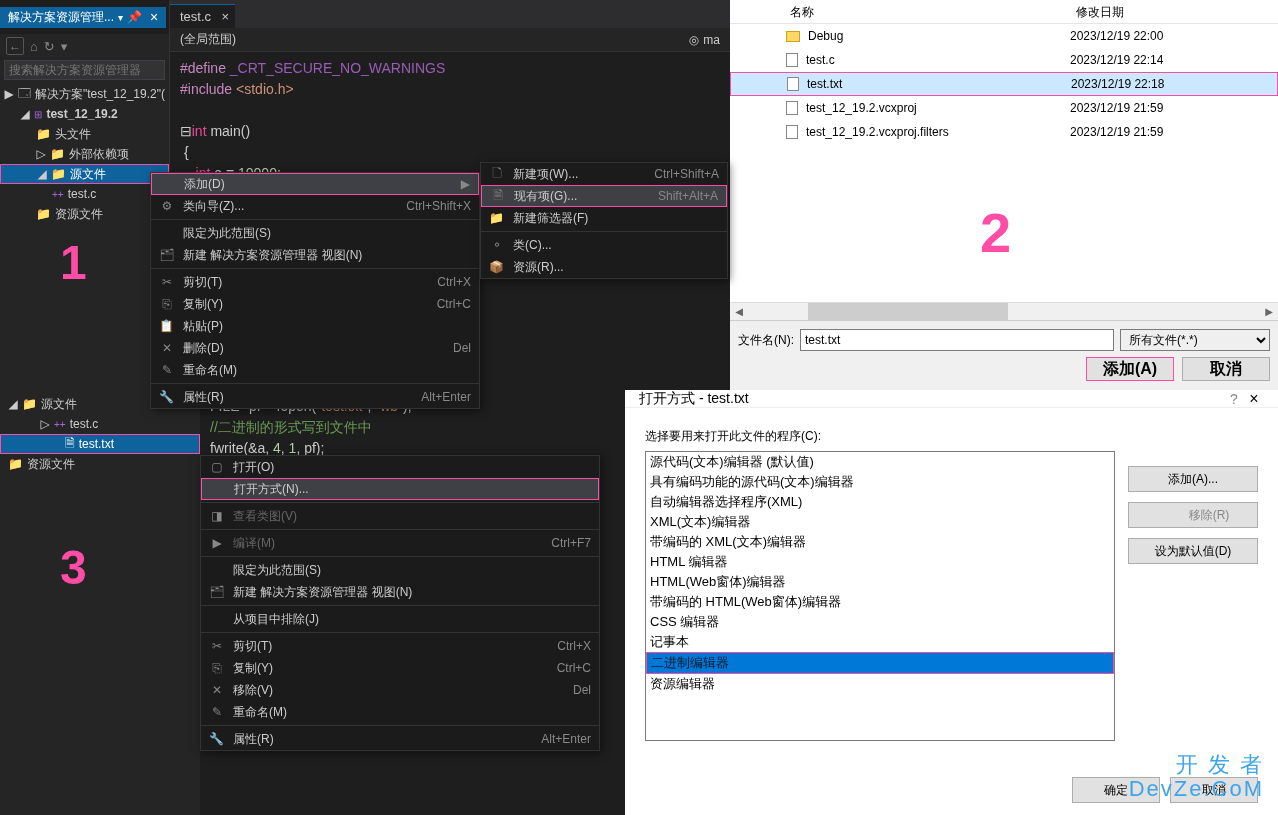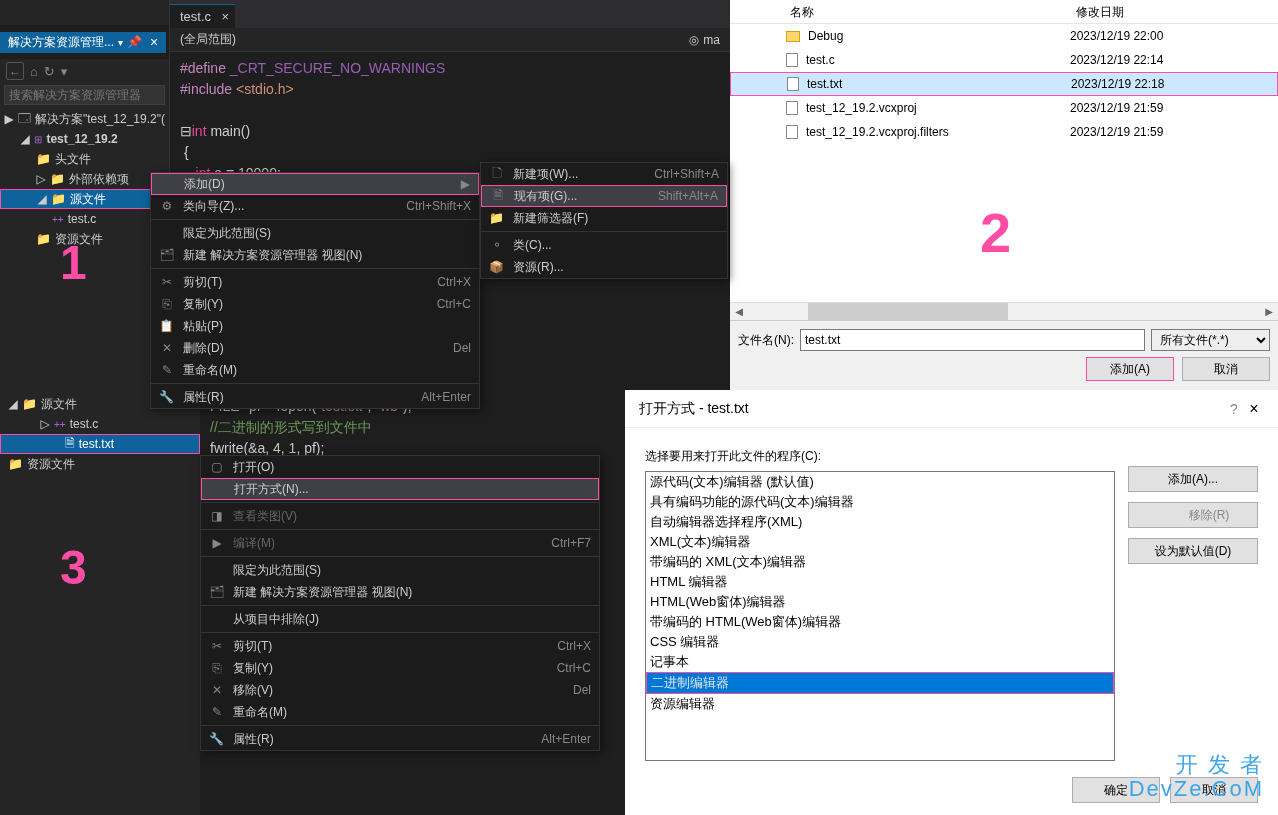--- a/index.html
+++ b/index.html
@@ -1,21 +1,21 @@
 <!DOCTYPE html>
 <html><head>
 <meta charset="utf-8">
 <style>
 * { margin: 0; padding: 0; box-sizing: border-box; font-family: "Microsoft YaHei", Arial, sans-serif; }
 body { width: 1278px; height: 815px; background: #2d2d30; color: #ccc; font-size: 13px; position: relative; overflow: hidden; }
 
 
 .panel1 { position: absolute; left: 0; top: 0; width: 730px; height: 390px; background: #2d2d30; }
 .side-top { position: absolute; left: 0; top: 0; width: 170px; height: 390px; background: #252526; border-right: 1px solid #333; }
-.side-tab { height: 34px; background: #1e1e1e; display: flex; align-items: center; font-size: 12px; margin-top: 25px; }
+.side-tab { height: 34px; background: #1e1e1e; display: flex; align-items: center; font-size: 12px; }
 .side-tab-active { background: #0e639c; color: #fff; padding: 2px 8px; display: flex; align-items: center; gap: 4px; }
 .pin-icon { font-size: 10px; }
 .close-x { font-size: 14px; margin-left: 4px; }
 .nav-row { height: 24px; display: flex; align-items: center; padding: 0 6px; gap: 6px; color: #888; }
 .nav-btn { width: 18px; height: 18px; display: flex; align-items: center; justify-content: center; font-size: 12px; border: 1px solid #555; border-radius: 2px; }
 .search-row { padding: 2px 4px; }
 .search-input { width: 100%; background: #333; border: 1px solid #3f3f46; color: #ccc; padding: 2px 4px; font-size: 12px; }
 .tree { padding: 2px 0; font-size: 12px; }
 .tree-item { height: 20px; display: flex; align-items: center; padding-left: 4px; gap: 4px; white-space: nowrap; }
 .tree-item.indent1 { padding-left: 20px; }
@@ -64,52 +64,52 @@
 .fb-row.sel { background: #cce8ff; border: 1px solid #ff4da6; }
 .fb-cell1 { width: 340px; display: flex; align-items: center; gap: 8px; padding-left: 56px; font-size: 12px; }
 .fb-cell2 { font-size: 12px; }
 .folder-yellow { display: inline-block; width: 14px; height: 11px; background: #ffd968; border: 1px solid #d4a017; }
 .file-ico { display: inline-block; width: 12px; height: 14px; background: #fff; border: 1px solid #888; }
 .num2 { position: absolute; left: 250px; top: 200px; font-size: 56px; font-weight: bold; color: #ff4da6; }
 .fb-bottom { position: absolute; left: 0; bottom: 0; width: 100%; height: 70px; background: #f0f0f0; border-top: 1px solid #ccc; padding: 8px; }
 .fb-brow { display: flex; align-items: center; gap: 6px; margin-bottom: 6px; }
 .fb-lbl { font-size: 12px; }
 .fb-inp { flex: 1; border: 1px solid #7a7a7a; padding: 2px 4px; font-size: 12px; height: 22px; }
-.fb-sel { width: 119px; border: 1px solid #7a7a7a; padding: 2px 4px; font-size: 12px; height: 22px; }
+.fb-sel { width: 150px; border: 1px solid #7a7a7a; padding: 2px 4px; font-size: 12px; height: 22px; }
 .fb-btns { display: flex; justify-content: flex-end; gap: 8px; }
-.fb-btn { width: 88px; height: 24px; border: 1px solid #adadad; background: #e1e1e1; font-size: 12px; }
+.fb-btn { width: 88px; height: 24px; border: 1px solid #adadad; background: #e1e1e1; font-size: 16px; font-weight: bold; }
 .fb-btn.prim { border: 1px solid #ff4da6; }
 .fb-scroll { position: absolute; left: 0; bottom: 70px; width: 100%; height: 18px; background: #f0f0f0; border-top: 1px solid #ddd; display: flex; }
 .fb-sthumb { background: #cdcdcd; height: 100%; width: 200px; margin-left: 60px; }
 .fb-sarr { width: 18px; text-align: center; background: #f0f0f0; color: #666; font-size: 10px; line-height: 18px; margin-left: auto; }
 
 
 .panel3 { position: absolute; left: 0; top: 390px; width: 625px; height: 425px; background: #1e1e1e; }
 .p3-tree { position: absolute; left: 0; top: 0; width: 200px; height: 100%; background: #252526; padding-top: 4px; }
 .p3-item { height: 20px; display: flex; align-items: center; gap: 4px; font-size: 12px; padding-left: 8px; }
 .p3-item.indent1 { padding-left: 40px; }
 .p3-item.indent2 { padding-left: 64px; }
 .p3-item.sel { background: #0e639c; color: #fff; border: 1px solid #ff4da6; }
 .p3-code { position: absolute; left: 200px; top: 0; width: 425px; padding: 6px 10px; font-family: Consolas, monospace; font-size: 14px; line-height: 1.5; }
 .p3-com { color: #6a9955; }
 .menu3 { position: absolute; left: 200px; top: 65px; width: 400px; background: #1b1b1c; border: 1px solid #333; box-shadow: 2px 2px 8px rgba(0,0,0,.5); z-index: 10; }
 .num3 { left: 60px; top: 150px; }
 .num4 { left: 570px; top: 100px; }
 
 
 .panel4 { position: absolute; left: 625px; top: 390px; width: 653px; height: 425px; background: #fff; color: #000; }
-.p4-title { height: 38px; display: flex; align-items: center; padding: 0 14px; font-size: 14px; border-bottom: 1px solid #eee; }
+.p4-title { height: 18px; display: flex; align-items: center; padding: 0 14px; font-size: 14px; border-bottom: 1px solid #eee; }
 .p4-title-txt { flex: 1; }
 .p4-help { width: 20px; text-align: center; color: #888; }
 .p4-close { width: 20px; text-align: center; color: #000; font-size: 16px; }
 .p4-body { padding: 20px; }
 .p4-lbl { font-size: 12px; margin-bottom: 6px; }
 .p4-list { width: 470px; height: 290px; border: 1px solid #7a7a7a; background: #fff; overflow: hidden; }
 .p4-li { padding: 1px 4px; font-size: 13px; }
-.p4-li.sel { background: #0078d7; color: #e5e5e5; border: 1px solid #ff4da6; }
+.p4-li.sel { background: #0078d7; color: #0f172a; border: 1px solid #ff4da6; }
 .p4-side { position: absolute; right: 20px; top: 76px; display: flex; flex-direction: column; gap: 10px; }
 .p4-sbtn { width: 130px; height: 26px; border: 1px solid #adadad; background: #e1e1e1; font-size: 12px; }
 .p4-sbtn.dis { color: #888; padding-left: 32px; }
 .p4-foot { position: absolute; right: 20px; bottom: 12px; display: flex; gap: 10px; }
 .p4-fbtn { width: 88px; height: 26px; border: 1px solid #adadad; background: #e1e1e1; font-size: 12px; }
 .watermark { position: absolute; right: 14px; bottom: 14px; font-size: 22px; color: #3da5ea; font-weight: 500; text-align: right; line-height: 1.1; letter-spacing: 2px; }
 </style>
 </head>
 <body>
 

